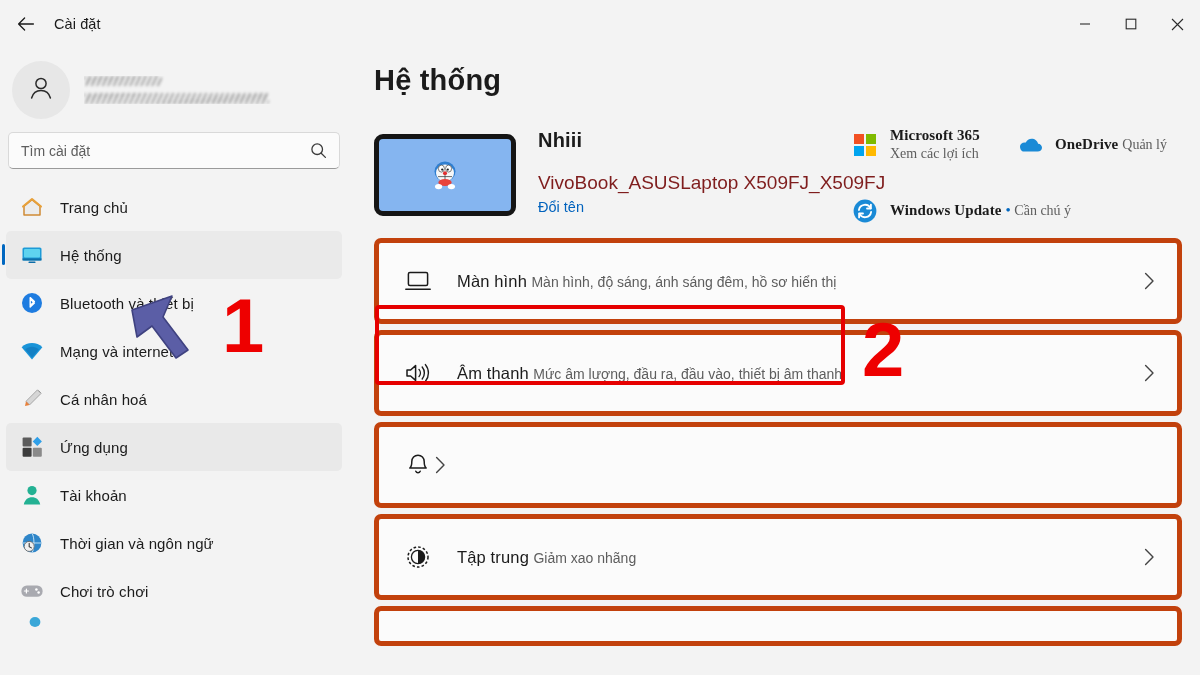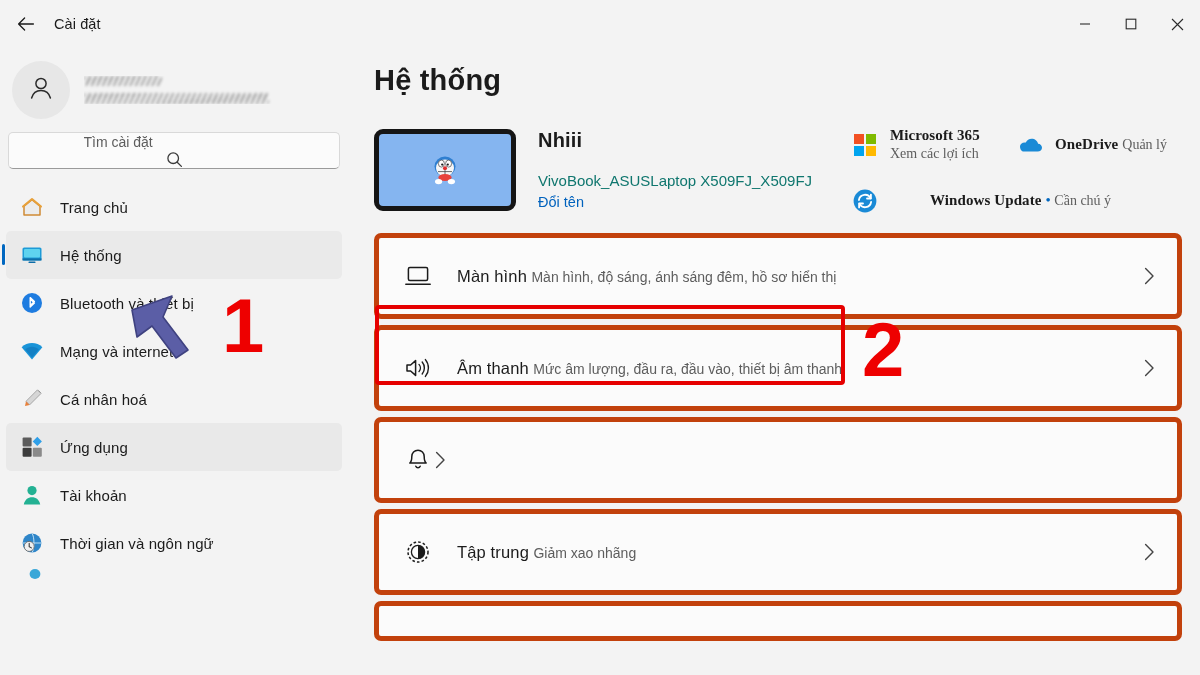--- a/index.html
+++ b/index.html
@@ -110,21 +110,20 @@
   .search-wrap { padding: 6px 8px 0 8px; }
   .searchbox {
     height: 37px;
     border: 1px solid #d9d9d9;
     border-bottom-color: #9a9a9a;
     border-radius: 5px;
     background: #fbfbfb;
     display: flex;
     align-items: center;
     padding: 0 12px;
-    flex-direction: column;
   }
   .searchbox input {
     border: 0; outline: 0; background: transparent;
     font-family: "Liberation Sans", sans-serif;
     font-size: 14px;
     color: #5d5d5d;
     flex: 1 1 auto;
   }
   .searchbox input::placeholder { color: #5d5d5d; }
   .search-icon { color: #3b3b3b; display: flex; }
@@ -195,21 +194,21 @@
     width: 142px; height: 82px;
     border: 5px solid #151515;
     border-radius: 9px;
     background: #85b5f0;
     flex: 0 0 142px;
     display: flex; align-items: center; justify-content: center;
     overflow: hidden;
   }
   .device-info { margin-left: 22px; padding-top: 2px; }
   .device-name { font-size: 20px; font-weight: bold; letter-spacing: .2px; }
-  .device-model { font-size: 15px; margin-top: 20px; color: #0f766e; }
+  .device-model { font-size: 19px; margin-top: 20px; color: #7f1d1d; }
   .rename-link {
     font-size: 14.5px;
     color: #0062bd;
     margin-top: 5px;
     display: inline-block;
     cursor: pointer;
   }
 
   .quicklinks {
     position: absolute;
@@ -228,21 +227,21 @@
   .ql-icon {
     width: 30px; height: 30px;
     flex: 0 0 30px;
     display: flex; align-items: center; justify-content: center;
     margin-top: 2px;
   }
   .ql-text { margin-left: 10px; }
   .ql-title { font-size: 15px; font-weight: bold; letter-spacing: .1px; white-space: nowrap; }
   .ql-sub { font-size: 14px; color: #5d5d5d; margin-top: 2px; white-space: nowrap; }
   .ql-sub .dot { color: #0067c0; font-size: 15px; }
-  .ql-wide { margin-top: 22px; gap: 40px; }
+  .ql-wide { margin-top: 32px; }
 
   .cards { margin-top: 22px; }
   .card {
     height: 86px;
     background: #fbfbfb;
     border: 5px solid #c2410c;
     border-radius: 7px;
     display: flex;
     align-items: center;
     padding: 0 18px 0 22px;
@@ -431,20 +430,31 @@
             <svg width="24" height="24" viewBox="0 0 24 24" fill="none">
               <circle cx="12" cy="12" r="9.4" fill="#2f86c9"></circle>
               <path d="M12 2.6c2.6 2.4 2.6 16.4 0 18.8M2.8 12h18.4" stroke="#bfe0f5" stroke-width="1"></path>
               <circle cx="9.2" cy="15.4" r="5" fill="#f0f0f0" stroke="#5f5f5f" stroke-width=".8"></circle>
               <path d="M9.2 12.4v3.2l2.2 1.3" stroke="#3b3b3b" stroke-width="1.1" stroke-linecap="round"></path>
             </svg>
           </span>
           <span class="nav-label">Thời gian và ngôn ngữ</span>
         </div>
 
+        <div class="navitem">
+          <span class="nav-icon">
+            <svg width="24" height="20" viewBox="0 0 24 20" fill="none">
+              <rect x="1.4" y="4.4" width="21.2" height="11.4" rx="5.4" fill="#a9aab0"></rect>
+              <path d="M6.4 8v4M4.4 10h4" stroke="#fff" stroke-width="1.2" stroke-linecap="round"></path>
+              <circle cx="16.4" cy="8.6" r="1.25" fill="#fff"></circle>
+              <circle cx="18.6" cy="11.4" r="1.25" fill="#fff"></circle>
+            </svg>
+          </span>
+          <span class="nav-label">Chơi trò chơi</span>
+        </div>
 
         <div class="nav-partial">
           <svg width="22" height="14" viewBox="0 0 22 14" fill="none">
             <ellipse cx="11" cy="7" rx="5.4" ry="5" fill="#3aa7d8"></ellipse>
           </svg>
         </div>
 
       </div>
     </div>
 

